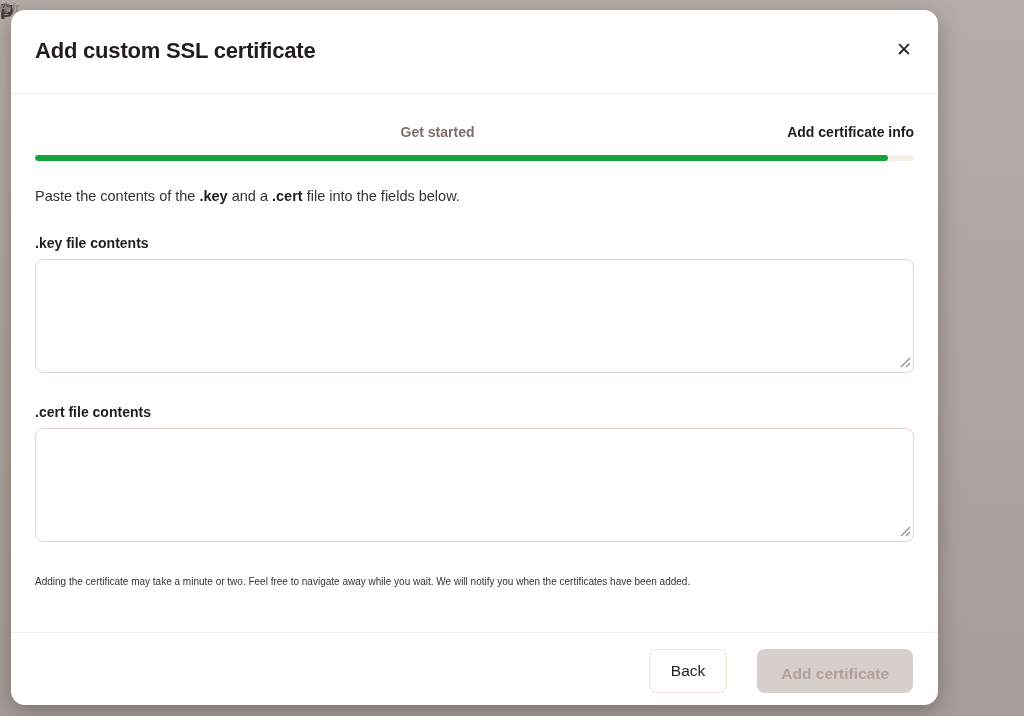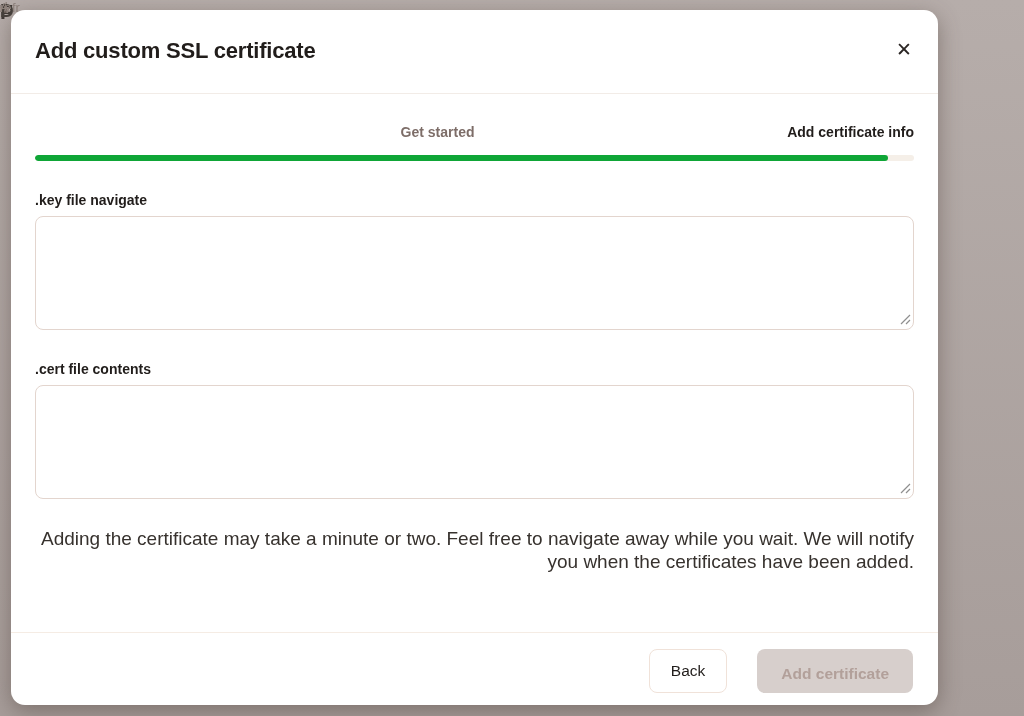--- a/index.html
+++ b/index.html
@@ -129,25 +129,24 @@
     background: #fff;
   }
   .grip {
     position: absolute;
     right: 3px; bottom: 5px;
     pointer-events: none;
   }
 
   .note {
     margin-top: 28px;
-    font-size: 19px;
+    font-size: 10px;
     line-height: 23px;
     color: var(--text-body);
     max-width: 956px;
-    text-align: right;
   }
 
   
   .modal-footer {
     margin-top: auto;
     flex: none;
     border-top: 1px solid var(--divider-footer);
     padding: 16px 25px 12px;
     display: flex;
     justify-content: flex-end;
@@ -203,22 +202,23 @@
 
     <div class="steps">
       <div class="step done">Get started</div>
       <div class="step active">Add certificate info</div>
     </div>
 
     <div class="progress-track">
       <div class="progress-fill" style="width: 97%;"></div>
     </div>
 
-
-    <div class="field-label">.key file navigate</div>
+    <p class="intro"><span>Paste the contents of the </span><b>.key</b><span> and a </span><b>.cert</b><span> file into the fields below.</span></p>
+
+    <div class="field-label">.key file contents</div>
     <div class="ta-wrap">
       <textarea aria-label=".key file contents" style=""></textarea>
       <svg class="grip" width="11" height="11" viewBox="0 0 11 11">
         <path d="M1 10 L10 1 M6 10 L10 6" stroke="#8f8f8f" stroke-width="1.2" fill="none"></path>
       </svg>
     </div>
 
     <div class="field-label">.cert file contents</div>
     <div class="ta-wrap">
       <textarea aria-label=".cert file contents" style=""></textarea>

